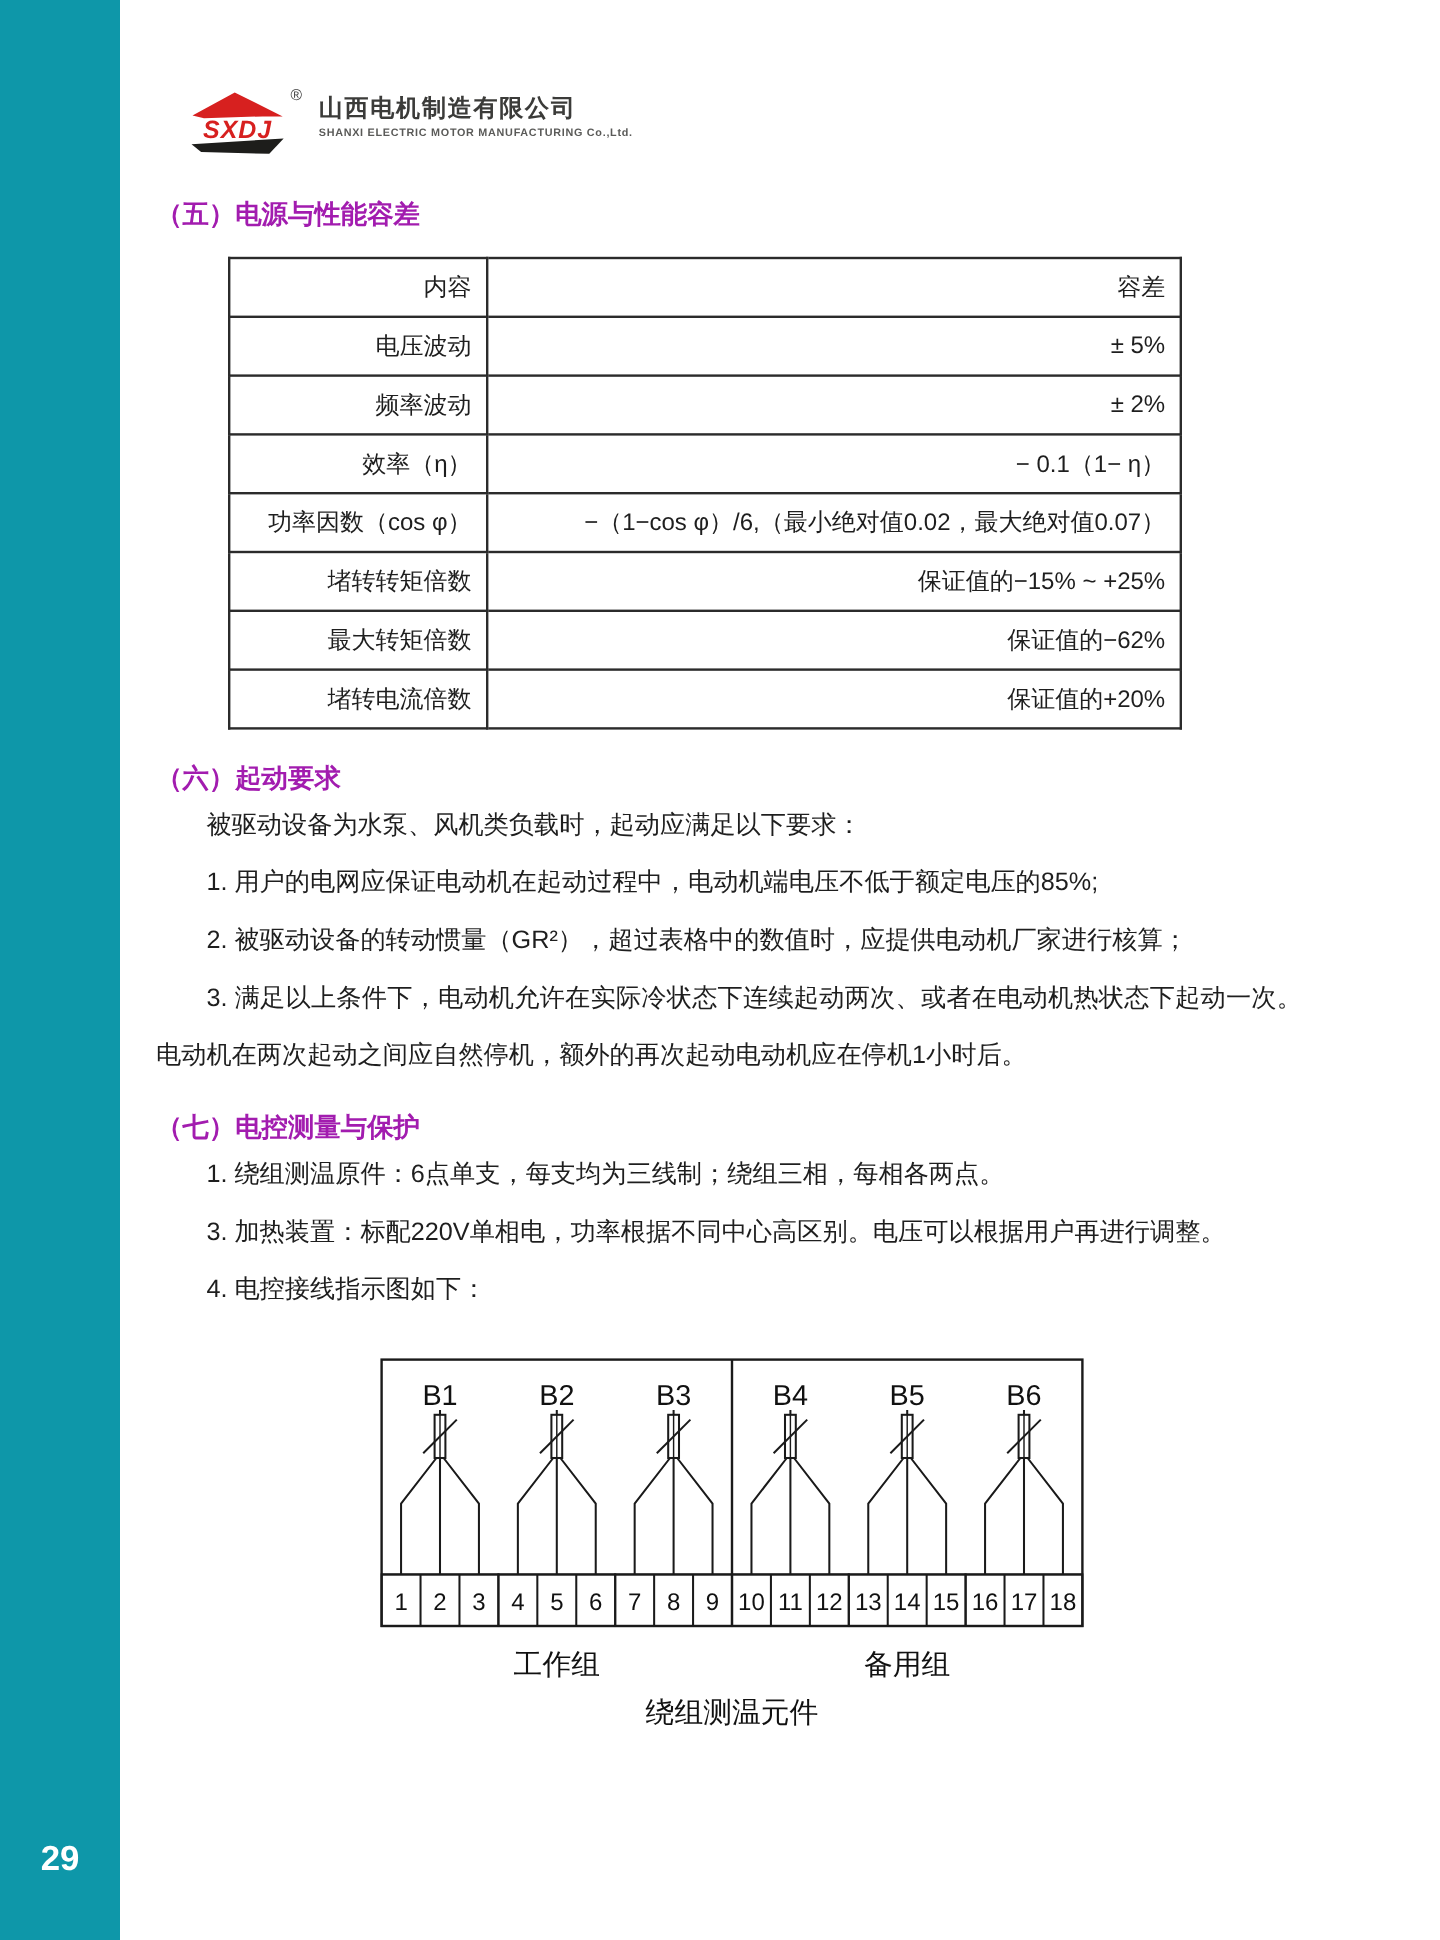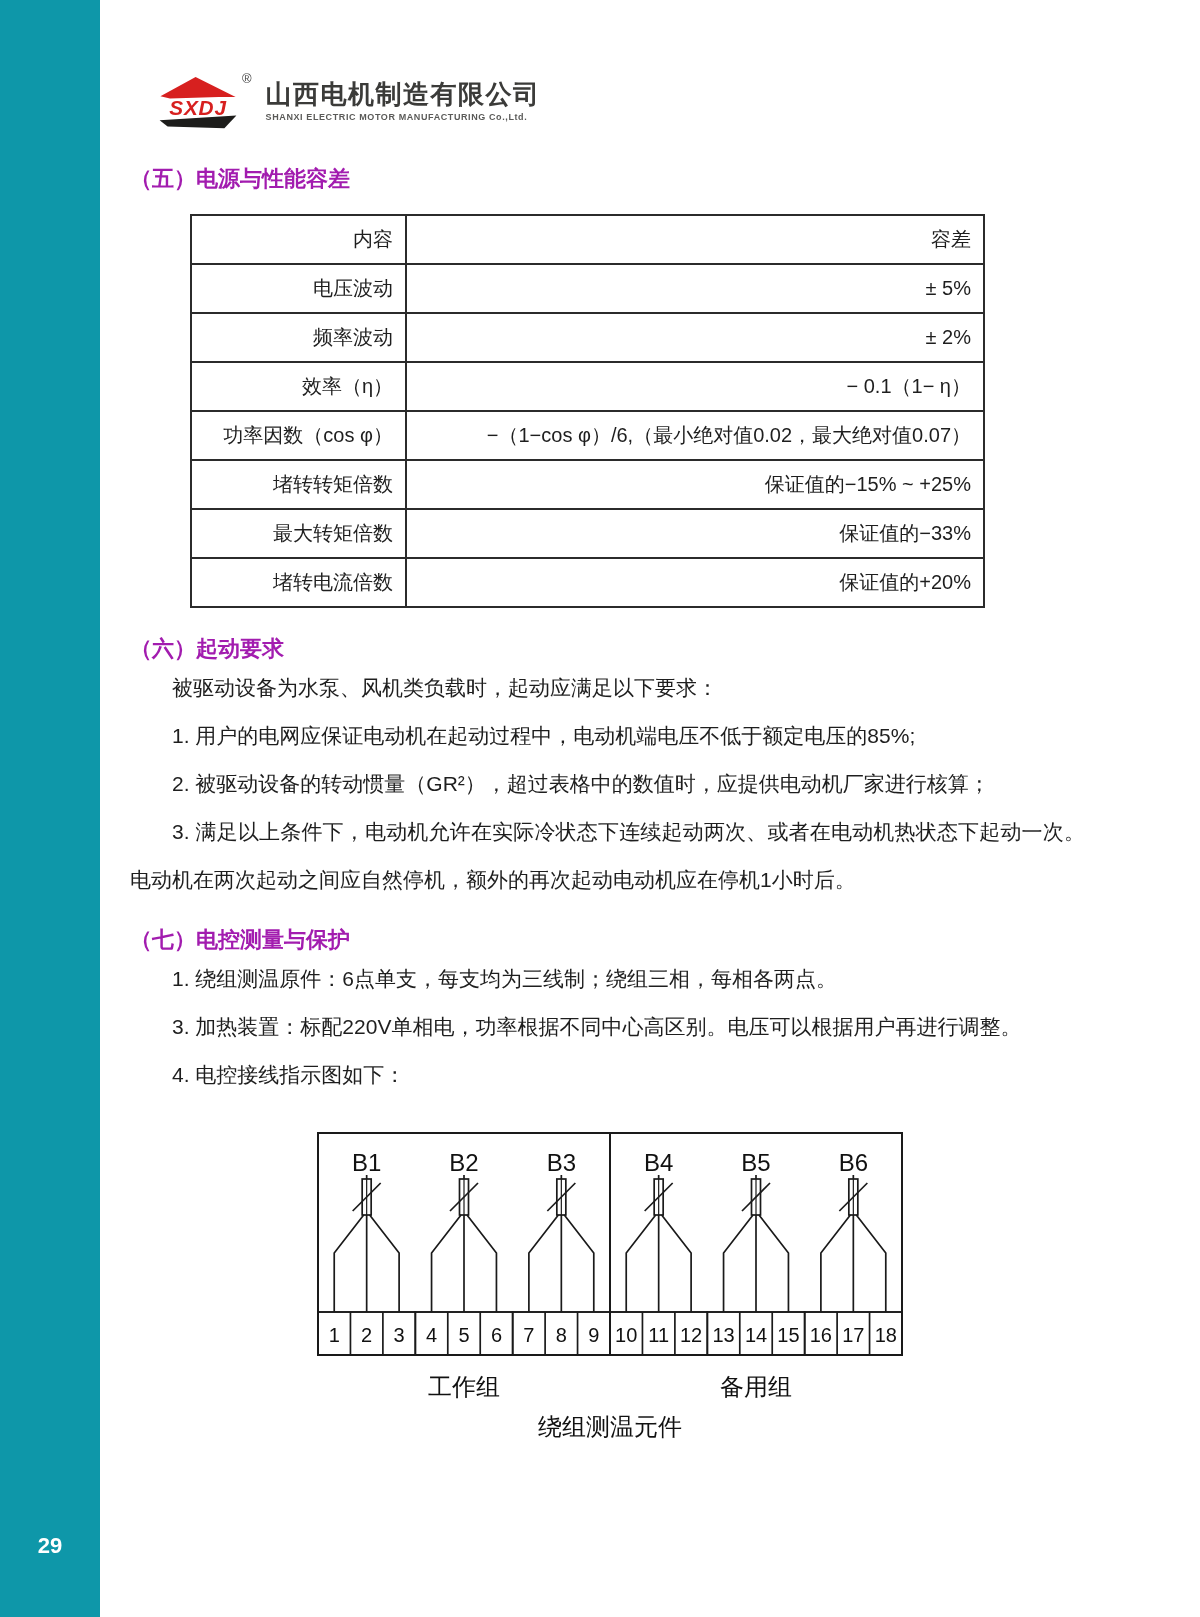--- a/index.html
+++ b/index.html
@@ -11,32 +11,32 @@
     color:#1e1e1e;
     overflow:hidden;
     margin:0 auto;
   }
   .accent-band{
     position:absolute;left:0;top:0;width:100px;height:1617px;
     background:#0e97a9;
   }
   .page-number{
     position:absolute;left:0;top:1533px;width:100px;
-    text-align:center;color:#ffffff;font-weight:bold;font-size:22px;
+    text-align:center;color:#ffffff;font-weight:bold;font-size:29px;
   }
   .content{
     position:absolute;left:130px;top:0;width:955px;
   }
   
   .logo-row{display:flex;align-items:flex-start;margin:72px 0 0 28px;height:60px;}
   .logo-mark{width:80px;height:58px;flex:0 0 auto;}
   .logo-reg{font-size:13px;color:#444;margin:0 6px 0 4px;line-height:1;}
   .logo-text{margin-left:8px;padding-top:8px;}
   .logo-cn{
-    font-size:26px;font-weight:bold;letter-spacing:1.5px;color:#3b3b39;line-height:1.1;
+    font-size:20px;font-weight:bold;letter-spacing:1.5px;color:#3b3b39;line-height:1.1;
   }
   .logo-en{
     font-size:9px;color:#5a5a58;letter-spacing:0.6px;margin-top:3px;font-weight:bold;
   }
   
   .sec-heading{
     font-size:22px;font-weight:bold;color:#a21caf;margin:0;
   }
   .h5{margin-top:32px;}
   .h6{margin-top:26px;}
@@ -119,21 +119,21 @@
           <tr>
             <td>功率因数（cos φ）</td>
             <td>−（1−cos φ）/6,（最小绝对值0.02，最大绝对值0.07）</td>
           </tr>
           <tr>
             <td>堵转转矩倍数</td>
             <td>保证值的−15% ~ +25%</td>
           </tr>
           <tr>
             <td>最大转矩倍数</td>
-            <td>保证值的−33%</td>
+            <td>保证值的−62%</td>
           </tr>
           <tr>
             <td>堵转电流倍数</td>
             <td>保证值的+20%</td>
           </tr>
         </tbody>
     </table>
 
     <h3 class="sec-heading h6">（六）起动要求</h3>
     <p class="body-line indent para-gap">被驱动设备为水泵、风机类负载时，起动应满足以下要求：</p>

